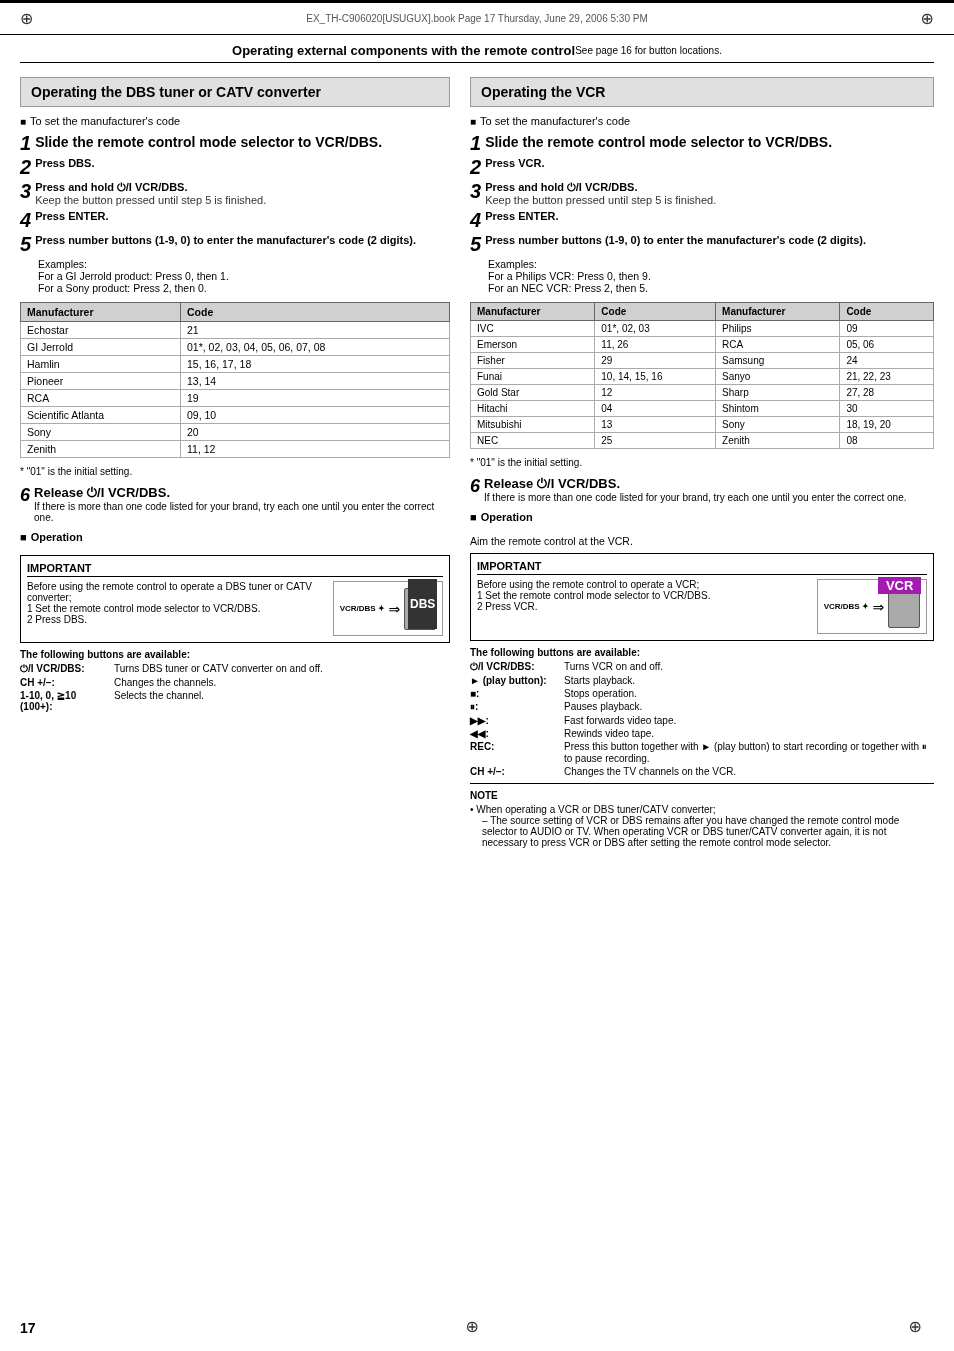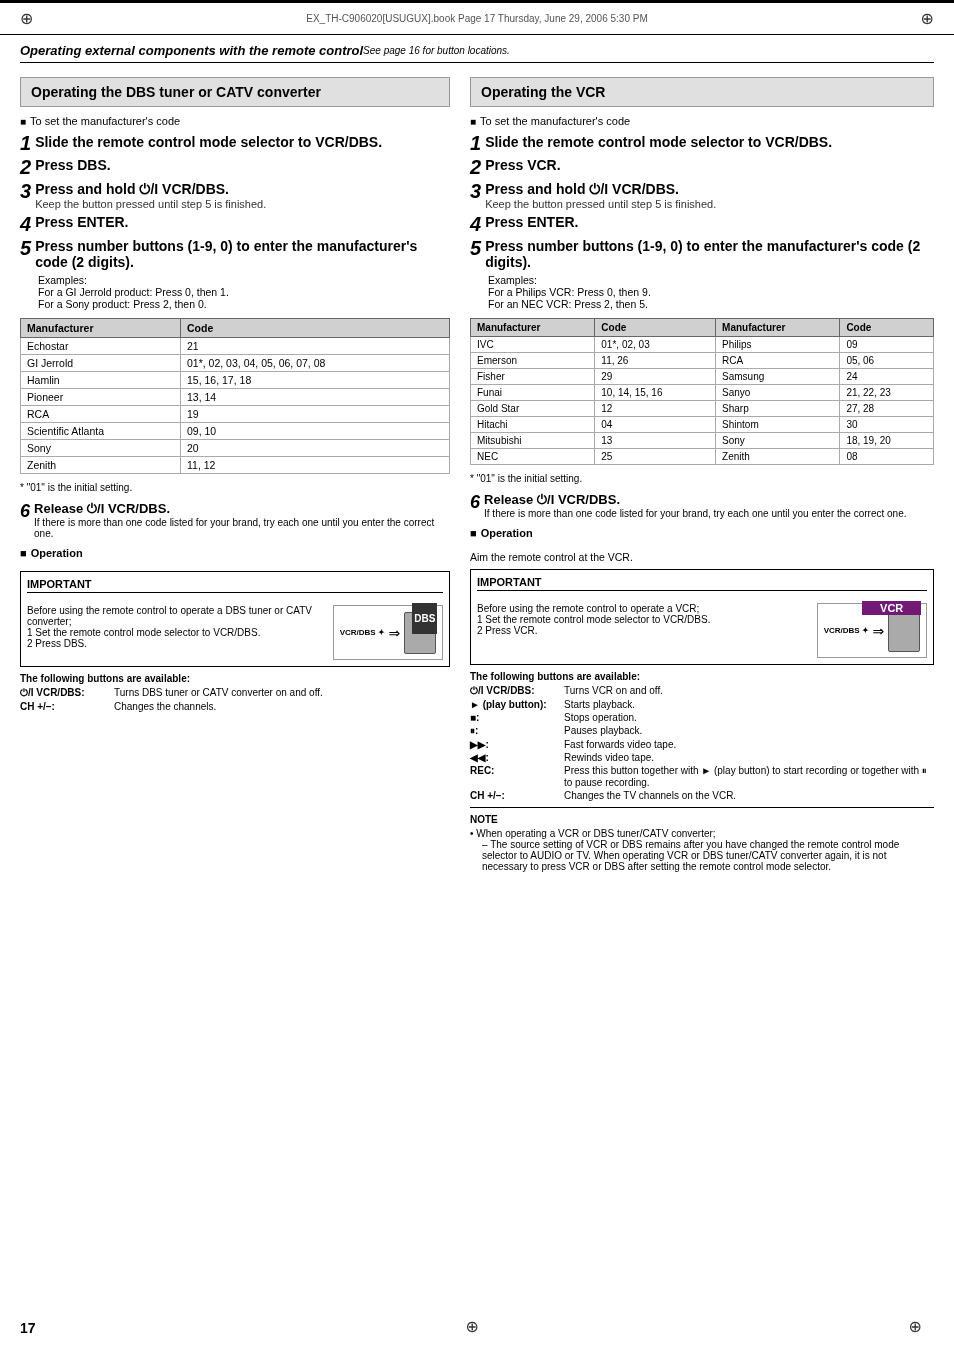--- a/index.html
+++ b/index.html
@@ -34,23 +34,22 @@
     .content-area {
       padding: 10px 20px 20px 20px;
     }
     .page-subtitle {
       font-size: 12px;
       font-weight: bold;
       margin-bottom: 8px;
       border-bottom: 1px solid #000;
       padding-bottom: 4px;
       display: flex;
-      justify-content: flex-start;
+      justify-content: center;
       align-items: center;
-      font-style: italic;
     }
     .two-columns {
       display: flex;
       gap: 20px;
     }
     .left-col {
       width: 430px;
       flex-shrink: 0;
     }
     .right-col {
@@ -74,21 +73,21 @@
       font-style: italic;
       line-height: 1;
     }
     .step-text-large {
       font-size: 14px;
       font-weight: bold;
       line-height: 1.3;
       margin-bottom: 2px;
     }
     .step-text-medium {
-      font-size: 14px;
+      font-size: 11px;
       font-weight: bold;
     }
     .step-text-small {
       font-size: 11px;
       color: #333;
     }
     .step-row {
       display: flex;
       align-items: flex-start;
       gap: 4px;
@@ -148,21 +147,21 @@
     }
     .important-box {
       border: 1px solid #000;
       padding: 6px;
       margin: 6px 0;
     }
     .important-title {
       font-weight: bold;
       font-size: 11px;
       border-bottom: 1px solid #000;
-      margin-bottom: 12px;
+      margin-bottom: 4px;
       padding-bottom: 2px;
     }
     .important-content {
       display: flex;
       gap: 10px;
       font-size: 10px;
     }
     .important-text {
       flex: 1;
     }
@@ -342,36 +341,40 @@
               <div class="important-text">
                 <div>Before using the remote control to operate a DBS tuner or CATV converter;</div>
                 <div>1  Set the remote control mode selector to VCR/DBS.</div>
                 <div>2  Press DBS.</div>
               </div>
 
               <div class="diagram-box" style="position:relative; flex-shrink:0; width:110px; height:55px; border:1px solid #999; display:flex; align-items:center; justify-content:center; gap:4px; font-size:9px;">
                 <span style="font-size:8px; font-weight:bold;">VCR/DBS ✦</span>
                 <span style="font-size:14px;">⇒</span>
                 <div style="width:32px; height:42px; border:1px solid #555; background:#aaa; border-radius:2px; position:relative;">
-                  <span style="position:absolute; top:-10px; right:-2px; font-size:10px; font-weight:bold; background:#333; color:#fff; padding:10px 2px;">DBS</span>
+                  <span style="position:absolute; top:-10px; right:-2px; font-size:12px; font-weight:bold; background:#333; color:#fff; padding:18px 2px;">DBS</span>
                 </div>
               </div>
             </div>
           </div>
 
           <div class="buttons-available">
             <div class="buttons-title">The following buttons are available:</div>
             <div id="dbs-buttons-list">
                 <div class="button-row">
                   <span class="button-name"><strong>⏻/I VCR/DBS:</strong></span>
                   <span class="button-desc">Turns DBS tuner or CATV converter on and off.</span>
                 </div>
                 <div class="button-row">
                   <span class="button-name"><strong>CH +/–:</strong></span>
                   <span class="button-desc">Changes the channels.</span>
+                </div>
+                <div class="button-row">
+                  <span class="button-name"><strong>1-10, 0, ≧10 (100+):</strong></span>
+                  <span class="button-desc">Selects the channel.</span>
                 </div>
               </div>
           </div>
         </div>
       </div>
 
       <div class="right-col">
         <div class="section-header">
           <h2>Operating the VCR</h2>
         </div>
@@ -497,21 +500,21 @@
               <div class="important-text">
                 <div>Before using the remote control to operate a VCR;</div>
                 <div>1  Set the remote control mode selector to VCR/DBS.</div>
                 <div>2  Press VCR.</div>
               </div>
 
               <div class="diagram-box" style="position:relative; flex-shrink:0; width:110px; height:55px; border:1px solid #999; display:flex; align-items:center; justify-content:center; gap:4px; font-size:9px;">
                 <span style="font-size:8px; font-weight:bold;">VCR/DBS ✦</span>
                 <span style="font-size:14px;">⇒</span>
                 <div style="width:32px; height:42px; border:1px solid #555; background:#aaa; border-radius:2px; position:relative;">
-                  <span style="position:absolute; top:-10px; right:-2px; font-size:11px; font-weight:bold; background:#701a75; color:#fff; padding:1px 18px;">VCR</span>
+                  <span style="position:absolute; top:-10px; right:-2px; font-size:13px; font-weight:bold; background:#a21caf; color:#fff; padding:1px 8px;">VCR</span>
                 </div>
               </div>
             </div>
           </div>
 
           <div class="buttons-available">
             <div class="buttons-title">The following buttons are available:</div>
             <div id="vcr-buttons-list">
                 <div class="button-row">
                   <span class="button-name"><strong>⏻/I VCR/DBS:</strong></span>

